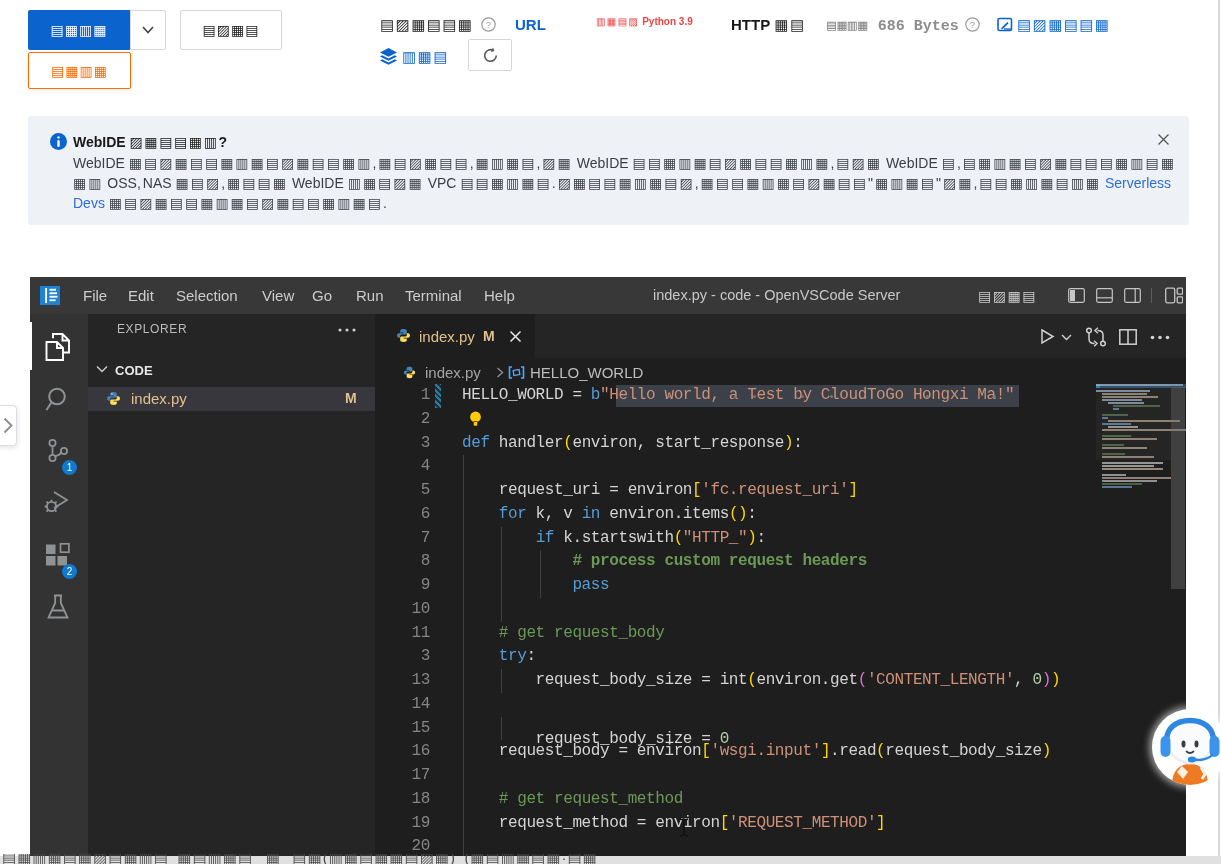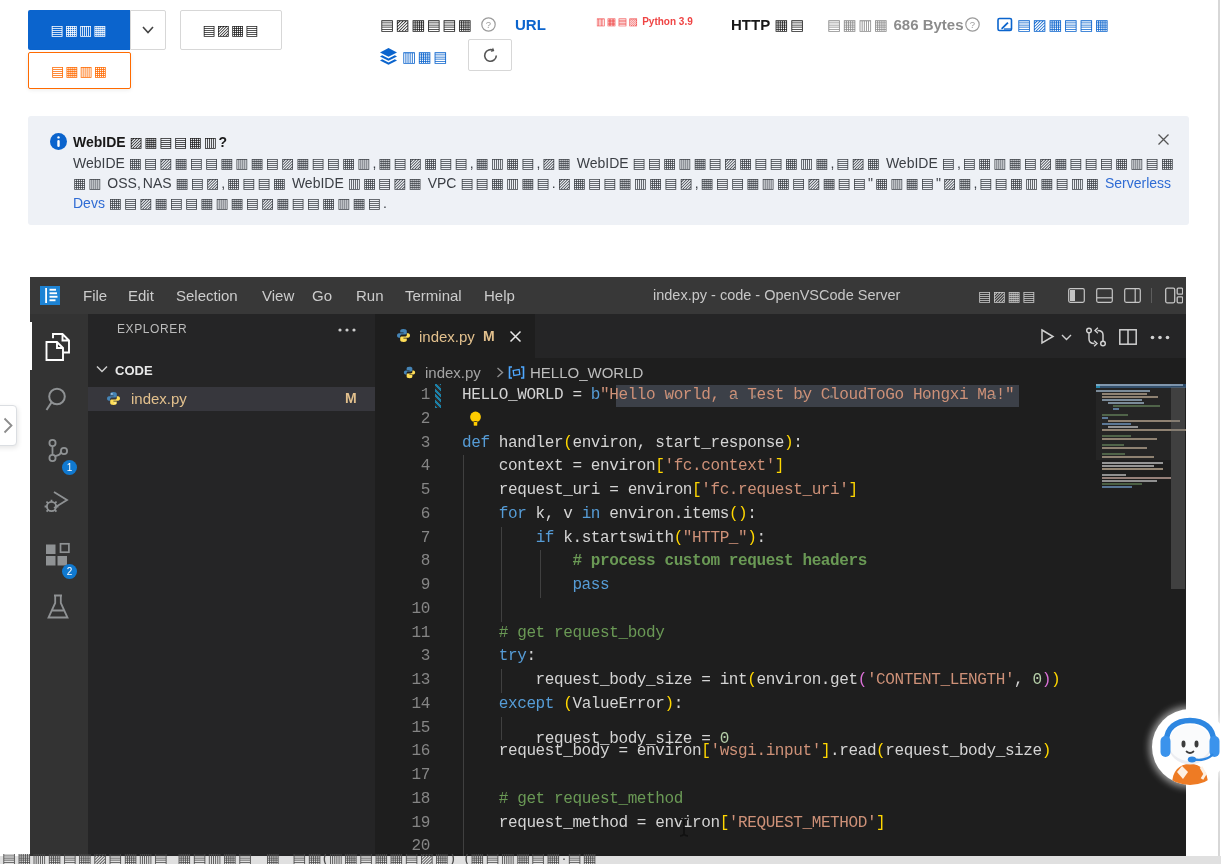--- a/index.html
+++ b/index.html
@@ -34,21 +34,21 @@
 </div>
 <div class="abs" style="left:481px;top:17px;">
   <svg width="15" height="15" viewBox="0 0 15 15">
         <circle cx="7.5" cy="7.5" r="6.7" fill="none" stroke="#9b9b9b" stroke-width="1.2"></circle>
         <text x="7.5" y="10.8" font-size="9.5" text-anchor="middle" fill="#9b9b9b" font-family="Liberation Sans">?</text>
       </svg>
 </div>
 <div class="abs" style="left:515px;top:16px;font-size:15px;font-weight:bold;color:#0b64cd;">URL</div>
 <div class="abs" style="left:568px;top:16px;font-size:10px;color:#ef4444;white-space:nowrap;margin-left:28px;"><span style="letter-spacing:1.4px;">▥▦▤▨</span> <b>Python 3.9</b></div>
 <div class="abs" style="left:731px;top:16px;font-size:15px;color:#181818;white-space:nowrap;"><b>HTTP</b> <span style="letter-spacing:1.4px;">▦▤</span></div>
-<div class="abs" style="left:827px;top:16px;font-size:15px;color:#8c8c8c;white-space:nowrap;"><span style="letter-spacing:1.4px;">▤▦▥▦</span> <b>686 Bytes</b></div>
+<div class="abs" style="left:827px;top:16px;font-size:15px;color:#8c8c8c;white-space:nowrap;font-family:Liberation Mono, monospace;"><span style="letter-spacing:1.4px;">▤▦▥▦</span> <b>686 Bytes</b></div>
 <div class="abs" style="left:965px;top:17px;">
   <svg width="15" height="15" viewBox="0 0 15 15">
         <circle cx="7.5" cy="7.5" r="6.7" fill="none" stroke="#9b9b9b" stroke-width="1.2"></circle>
         <text x="7.5" y="10.8" font-size="9.5" text-anchor="middle" fill="#9b9b9b" font-family="Liberation Sans">?</text>
       </svg>
 </div>
 <div class="abs" style="left:997px;top:17px;">
   <svg width="16" height="15" viewBox="0 0 16 15">
         <rect x="1" y="1.5" width="13.5" height="12" rx="1.5" fill="none" stroke="#0b64cd" stroke-width="1.6"></rect>
         <path d="M4.5 10.7 L10.3 4.9 L11.6 6.2 L5.8 12 L4.2 12.3 Z" fill="#0b64cd"></path>
@@ -330,30 +330,28 @@
       <div class="ln" style="top:534.5px;">19</div>
       <div class="ln" style="top:558.25px;">20</div>
       <div class="ln" style="top:582px;">21</div>
   <div class="ig" style="left:432.5px;top:178.25px;height:434.75px;"></div>
   <div class="ig" style="left:471px;top:249.5px;height:95px;"></div>
   <div class="ig" style="left:471px;top:392px;height:23.75px;"></div>
   <div class="ig" style="left:471px;top:439.5px;height:23.75px;"></div>
   <div class="ig" style="left:509.5px;top:273.25px;height:47.5px;"></div>
   <div class="cl" style="top:107px;">HELLO_WORLD = <span class="k">b</span><span class="s">"Hello world, a Test by CloudToGo Hongxi Ma!"</span></div>
   <div class="cl" style="top:154.5px;"><span class="k">def</span> handler<span class="b0">(</span>environ, start_response<span class="b0">)</span>:</div>
-  <div class="cl" style="top:178.25px;">    context = environ<span class="b0">[</span><span class="s">'fc.context'</span><span class="b0">]</span></div>
   <div class="cl" style="top:202px;">    request_uri = environ<span class="b0">[</span><span class="s">'fc.request_uri'</span><span class="b0">]</span></div>
   <div class="cl" style="top:225.75px;">    <span class="k">for</span> k, v <span class="k">in</span> environ.items<span class="b0">()</span>:</div>
   <div class="cl" style="top:249.5px;">        <span class="k">if</span> k.startswith<span class="b0">(</span><span class="s">"HTTP_"</span><span class="b0">)</span>:</div>
   <div class="cl" style="top:273.25px;font-weight:bold;">            <span class="c"># process custom request headers</span></div>
   <div class="cl" style="top:297px;">            <span class="k">pass</span></div>
   <div class="cl" style="top:344.5px;">    <span class="c"># get request_body</span></div>
   <div class="cl" style="top:368.25px;">    <span class="k">try</span>:</div>
   <div class="cl" style="top:392px;">        request_body_size = int<span class="b0">(</span>environ.get<span class="b1">(</span><span class="s">'CONTENT_LENGTH'</span>, <span class="n">0</span><span class="b1">)</span><span class="b0">)</span></div>
-  <div class="cl" style="top:415.75px;">    <span class="k">except</span> <span class="b0">(</span>ValueError<span class="b0">)</span>:</div>
   <div class="cl" style="top:451px;">        request_body_size = <span class="n">0</span></div>
   <div class="cl" style="top:510.75px;">    <span class="c"># get request_method</span></div>
   <div class="cl" style="top:463.25px;">    request_body = environ<span class="b0">[</span><span class="s">'wsgi.input'</span><span class="b0">]</span>.read<span class="b0">(</span>request_body_size<span class="b0">)</span></div>
   <div class="cl" style="top:534.5px;">    request_method = environ<span class="b0">[</span><span class="s">'REQUEST_METHOD'</span><span class="b0">]</span></div>
   <div class="cl" style="top:582px;">    <span class="c"># get path info</span></div>
   <div class="dot" style="left:636.9px;top:117.5px;"></div>
   <div class="dot" style="left:704.1px;top:117.5px;"></div>
   <div class="dot" style="left:723.3px;top:117.5px;"></div>
   <div class="dot" style="left:771.3px;top:117.5px;"></div>
   <div class="dot" style="left:800.1px;top:117.5px;"></div>

